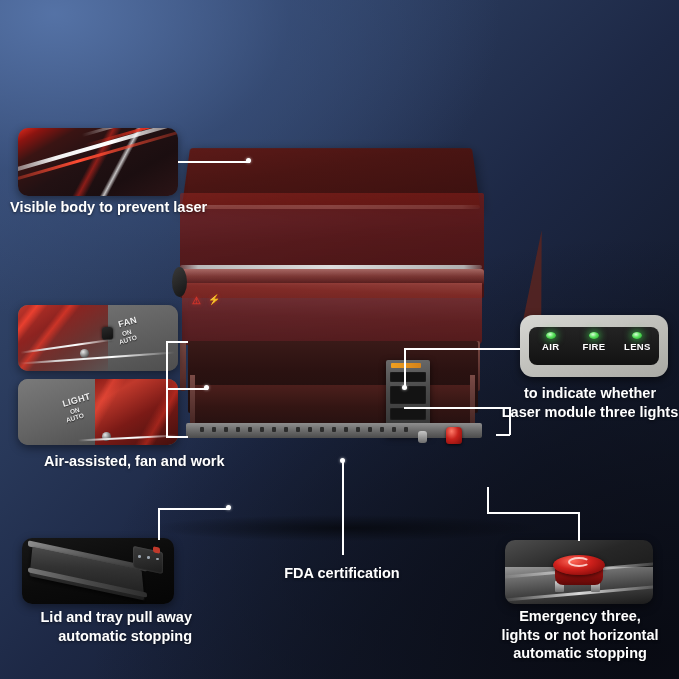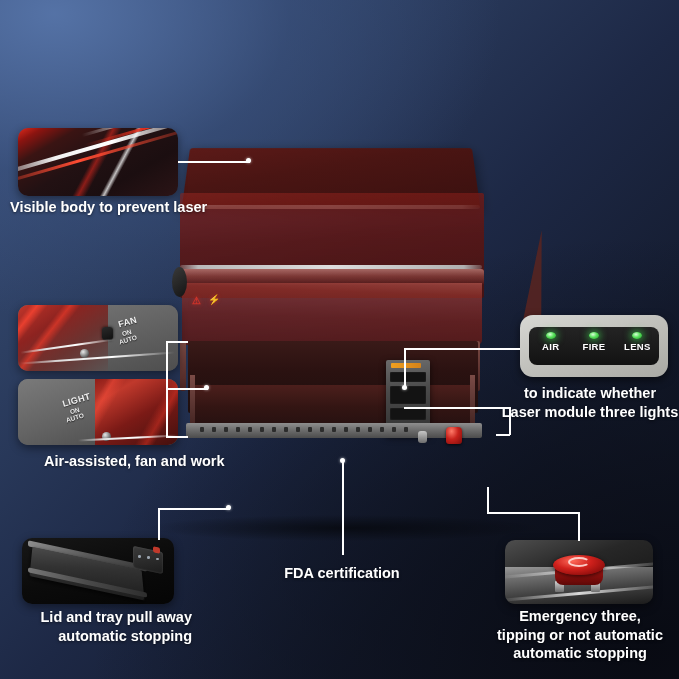--- a/index.html
+++ b/index.html
@@ -514,20 +514,20 @@
     <div class="deckline" style="top:46%;"></div>
     <div class="deckline" style="top:82%;"></div>
     <div class="foot" style="left:34%;"></div>
     <div class="foot" style="left:58%;"></div>
     <div class="btn-body"></div>
     <div class="btn-top"></div>
     <div class="btn-arrow"></div>
   </div>
   <div class="cap" style="left:489px; top:607px; width:182px; text-align:center;">
     <div>Emergency three,</div>
-    <div>tipping or not automatic</div>
+    <div>lights or not horizontal</div>
     <div>automatic stopping</div>
   </div>
   <div class="ln v" style="left:578px; top:512px; height:29px;"></div>
   <div class="ln h" style="left:487px; top:512px; width:92px;"></div>
   <div class="ln v" style="left:487px; top:487px; height:26px;"></div>
 
 </div>
 
 </body></html>

